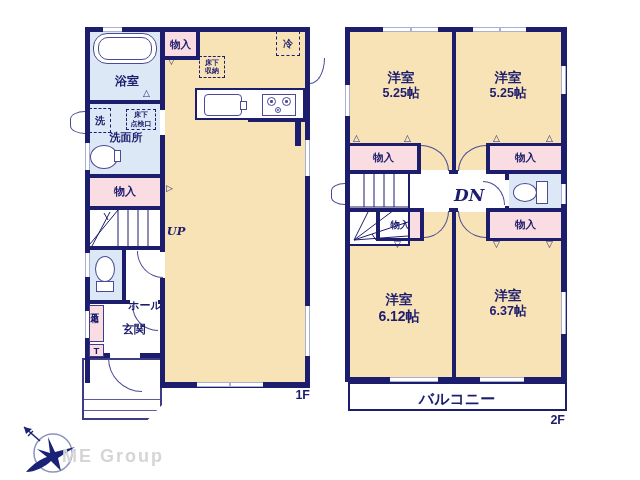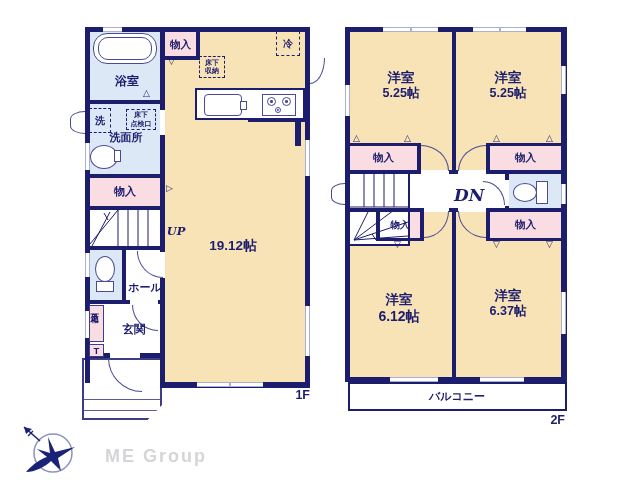--- a/index.html
+++ b/index.html
@@ -48,21 +48,21 @@
   .burner::after{content:"";position:absolute;left:50%;top:50%;width:2.5px;height:2.5px;margin:-1.25px;
                  border-radius:50%;background:var(--line);}
   
   .tri{position:absolute;z-index:7;color:var(--wall);font-size:9px;line-height:9px;font-weight:bold;}
   .stairs-svg{position:absolute;z-index:2;}
   .porch{position:absolute;z-index:2;background:#fff;border:2px solid #3d3d85;box-sizing:border-box;
          clip-path:polygon(0 0,100% 0,100% 76%,82% 100%,0 100%);}
   .step{position:absolute;left:0;width:100%;height:1.2px;background:#5a5aa0;}
   .serif-i{font-family:"DejaVu Serif","Liberation Serif",serif;font-style:italic;}
   .balcony{position:absolute;border:2px solid var(--wall);background:#fff;z-index:2;box-sizing:border-box;}
-  .logo-text{position:absolute;color:var(--logo-gray);font-weight:bold;letter-spacing:2px;z-index:7;margin-left:43px;}
+  .logo-text{position:absolute;color:var(--logo-gray);font-weight:bold;letter-spacing:2px;z-index:7;}
 </style>
 </head>
 <body>
 
 <div id="canvas">
 
   <div class="fill blue" style="left:90px;top:32px;width:70px;height:68px;"></div>
   <div class="fill blue" style="left:90px;top:104px;width:70px;height:70px;"></div>
   <div class="fill pink" style="left:90px;top:178px;width:70px;height:28px;"></div>
   <div class="fill white" style="left:90px;top:210px;width:70px;height:36px;"></div>
@@ -169,23 +169,22 @@
   <div class="tri" style="left:168px;top:57px;">▽</div>
   <div class="tri" style="left:166px;top:184px;">▷</div>
   <div class="tri" style="left:143px;top:89px;">△</div>
 
   <div class="lbl" style="left:97px;top:74px;width:60px;font-size:12px;">浴室</div>
   <div class="lbl" style="left:95px;top:131px;width:62px;font-size:11px;">洗面所</div>
   <div class="lbl" style="left:165px;top:38px;width:31px;font-size:10.5px;">物入</div>
   <div class="lbl" style="left:95px;top:185px;width:60px;font-size:11px;">物入</div>
   <div class="lbl serif-i" style="left:163px;top:225px;width:26px;font-size:11.5px;">UP</div>
   <div class="lbl" style="left:185px;top:238px;width:96px;">
-    <div style="font-size:13.5px;">19.12帖</div>
-  </div>
-  <div class="lbl" style="left:124px;top:281px;width:42px;font-size:11px;">ホール</div>
+  </div>
+  <div class="lbl" style="left:124px;top:299px;width:42px;font-size:11px;">ホール</div>
   <div class="lbl" style="left:110px;top:323px;width:48px;font-size:11.5px;">玄関</div>
   <div class="lbl" style="left:280px;top:388px;width:30px;font-size:12.5px;text-align:right;">1F</div>
 
   <div class="fill cream" style="left:350px;top:32px;width:102px;height:138px;"></div>
   <div class="fill cream" style="left:456px;top:32px;width:105px;height:138px;"></div>
   <div class="fill cream" style="left:350px;top:212px;width:102px;height:165px;"></div>
   <div class="fill cream" style="left:456px;top:212px;width:105px;height:165px;"></div>
   <div class="fill white" style="left:350px;top:174px;width:211px;height:34px;z-index:2;"></div>
   <div class="fill blue" style="left:509px;top:174px;width:52px;height:34px;z-index:2;"></div>
   <div class="fill pink" style="left:350px;top:146px;width:67px;height:24px;z-index:2;"></div>
@@ -257,21 +256,21 @@
 
   <div class="tri" style="left:353px;top:134px;">△</div>
   <div class="tri" style="left:404px;top:134px;">△</div>
   <div class="tri" style="left:493px;top:134px;">△</div>
   <div class="tri" style="left:546px;top:134px;">△</div>
   <div class="tri" style="left:394px;top:240px;">▽</div>
   <div class="tri" style="left:493px;top:240px;">▽</div>
   <div class="tri" style="left:546px;top:240px;">▽</div>
 
   <div class="balcony" style="left:348px;top:382px;width:219px;height:29px;"></div>
-  <div class="lbl" style="left:407px;top:390px;width:100px;font-size:11px;">バルコニー</div>
+  <div class="lbl" style="left:407px;top:390px;width:100px;font-size:15px;">バルコニー</div>
 
   <div class="lbl" style="left:361px;top:70px;width:80px;">
     <div style="font-size:13.5px;">洋室</div>
     <div style="font-size:12.5px;">5.25帖</div>
   </div>
   <div class="lbl" style="left:468px;top:70px;width:80px;">
     <div style="font-size:13.5px;">洋室</div>
     <div style="font-size:12.5px;">5.25帖</div>
   </div>
   <div class="lbl" style="left:359px;top:292px;width:80px;">

